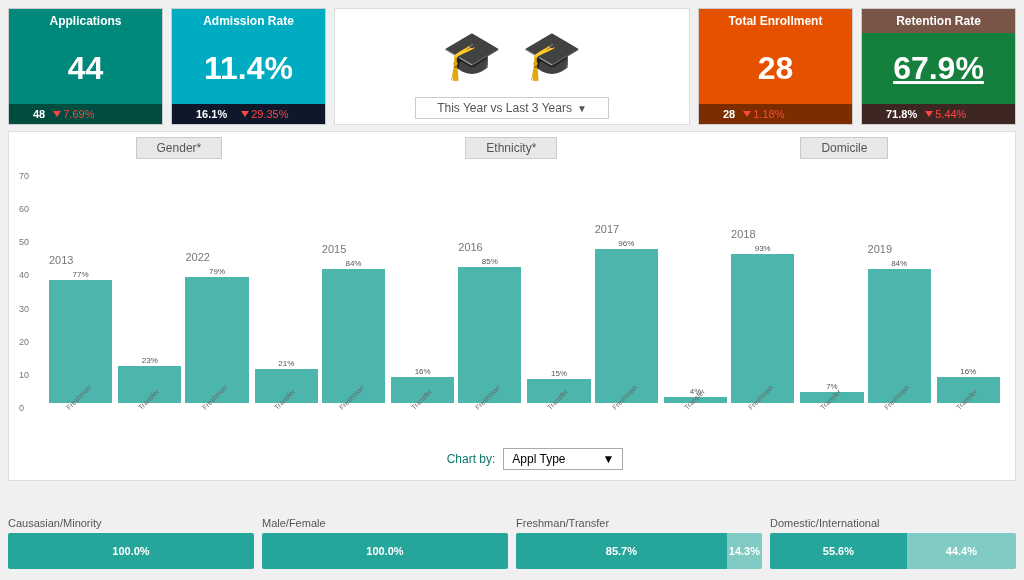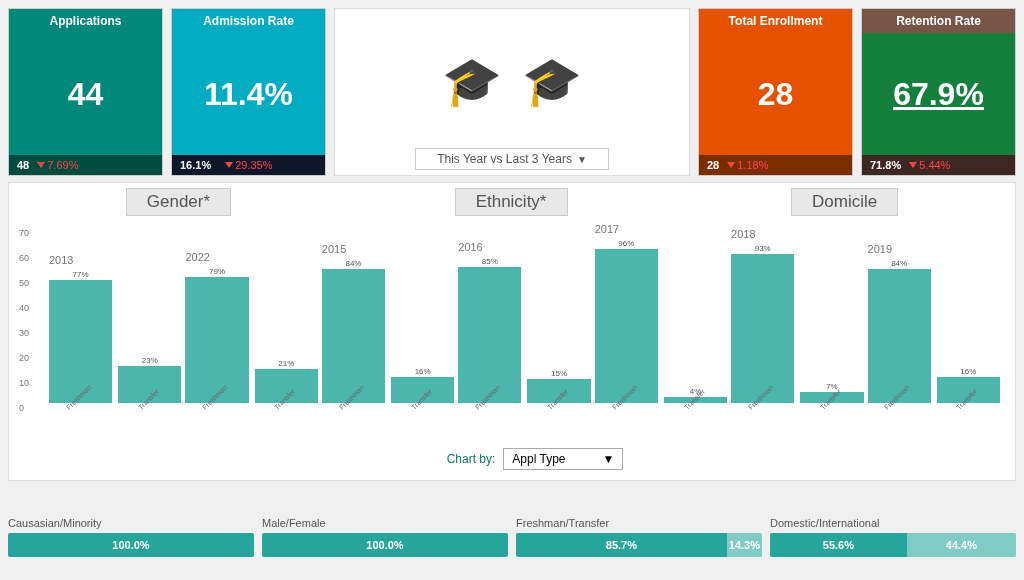--- a/index.html
+++ b/index.html
@@ -1,26 +1,26 @@
 <!DOCTYPE html>
 <html><head>
   <meta charset="utf-8">
   <style>
     * { box-sizing: border-box; margin: 0; padding: 0; }
     body { font-family: Arial, sans-serif; background: #f0f0f0; width: 1024px; height: 580px; overflow: hidden; font-size: 12px; }
 
     .dashboard { width: 1024px; height: 580px; background: #f0f0f0; display: flex; flex-direction: column; padding: 8px; gap: 6px; }
 
     
-    .top-row { display: flex; gap: 8px; align-items: stretch; height: 168px; }
+    .top-row { display: flex; gap: 8px; align-items: stretch; height: 117px; }
 
     .kpi-card { display: flex; flex-direction: column; border: 1px solid #ccc; overflow: hidden; min-width: 150px; }
     .kpi-card .card-header { padding: 5px 8px; font-size: 12px; font-weight: bold; color: white; text-align: center; }
     .kpi-card .card-value { flex: 1; display: flex; align-items: center; justify-content: center; font-size: 32px; font-weight: bold; color: white; }
-    .kpi-card .card-footer { padding: 4px 8px; display: flex; gap: 8px; align-items: center; font-size: 11px; color: white; }
+    .kpi-card .card-footer { padding: 4px 24px; display: flex; gap: 8px; align-items: center; font-size: 11px; color: white; }
     .kpi-card .footer-prev { font-weight: bold; }
     .kpi-card .footer-change { color: #ff4444; display: flex; align-items: center; gap: 2px; }
 
     .card-applications .card-header { background: #00897b; }
     .card-applications .card-value { background: #00897b; }
     .card-applications .card-footer { background: #004d40; }
 
     .card-admission .card-header { background: #00acc1; }
     .card-admission .card-value { background: #00acc1; }
     .card-admission .card-footer { background: #0f172a; gap: 14px; }
@@ -36,21 +36,21 @@
     
     .center-area { display: flex; flex-direction: column; align-items: center; justify-content: space-between; flex: 1; padding: 5px; background: white; border: 1px solid #ddd; }
     .grad-icons { display: flex; gap: 20px; align-items: center; justify-content: center; flex: 1; }
     .grad-icon { font-size: 48px; color: #ccc; }
     .year-selector { display: flex; align-items: center; gap: 5px; font-size: 12px; color: #555; border: 1px solid #ccc; padding: 3px 21px; background: white; cursor: pointer; }
     .dropdown-arrow { font-size: 10px; }
 
     
     .chart-section { display: flex; flex-direction: column; flex: 1; background: white; border: 1px solid #ddd; padding: 5px; }
     .chart-headers { display: flex; justify-content: space-around; margin-bottom: 2px; }
-    .chart-header-box { background: #e8e8e8; border: 1px solid #ccc; padding: 3px 20px; font-size: 17px; color: #555; text-align: center; }
+    .chart-header-box { background: #e8e8e8; border: 1px solid #ccc; padding: 3px 20px; font-size: 12px; color: #555; text-align: center; }
 
     
     .bar-chart-area { display: flex; flex: 1; align-items: flex-end; padding: 5px 10px 30px 35px; position: relative; }
     .y-axis { position: absolute; left: 5px; top: 10px; bottom: 30px; display: flex; flex-direction: column-reverse; justify-content: space-between; }
     .y-label { font-size: 9px; color: #777; }
 
     .year-groups { display: flex; flex: 1; align-items: flex-end; gap: 4px; }
     .year-group { display: flex; flex-direction: column; align-items: center; flex: 1; }
     .year-label { font-size: 11px; color: #777; margin-bottom: 4px; align-self: flex-start; }
     .bars { display: flex; gap: 6px; align-items: flex-end; width: 100%; }
@@ -61,21 +61,21 @@
 
     
     .chart-by-row { display: flex; align-items: center; justify-content: center; gap: 8px; padding: 5px; }
     .chart-by-label { font-size: 12px; color: #0f766e; margin-left: 46px; }
     .chart-by-select { border: 1px solid #aaa; padding: 3px 8px; font-size: 12px; display: flex; align-items: center; gap: 5px; background: white; cursor: pointer; min-width: 120px; justify-content: space-between; }
 
     
     .bottom-row { display: flex; gap: 8px; height: 55px; margin-top: 30px; }
     .progress-card { flex: 1; display: flex; flex-direction: column; gap: 4px; }
     .progress-label { font-size: 11px; color: #555; }
-    .progress-bar-container { height: 24px; background: #ddd; border-radius: 2px; overflow: hidden; display: flex; }
+    .progress-bar-container { height: 36px; background: #ddd; border-radius: 2px; overflow: hidden; display: flex; }
     .progress-bar-fill { height: 100%; display: flex; align-items: center; justify-content: center; font-size: 11px; font-weight: bold; color: white; background: #26a69a; }
     .progress-bar-fill2 { height: 100%; display: flex; align-items: center; justify-content: center; font-size: 11px; font-weight: bold; color: white; background: #80cbc4; }
 
     .triangle-down { display: inline-block; width: 0; height: 0; border-left: 4px solid transparent; border-right: 4px solid transparent; border-top: 6px solid #ff4444; vertical-align: middle; }
   </style>
 </head>
 <body>
 
 <div class="dashboard">
 

